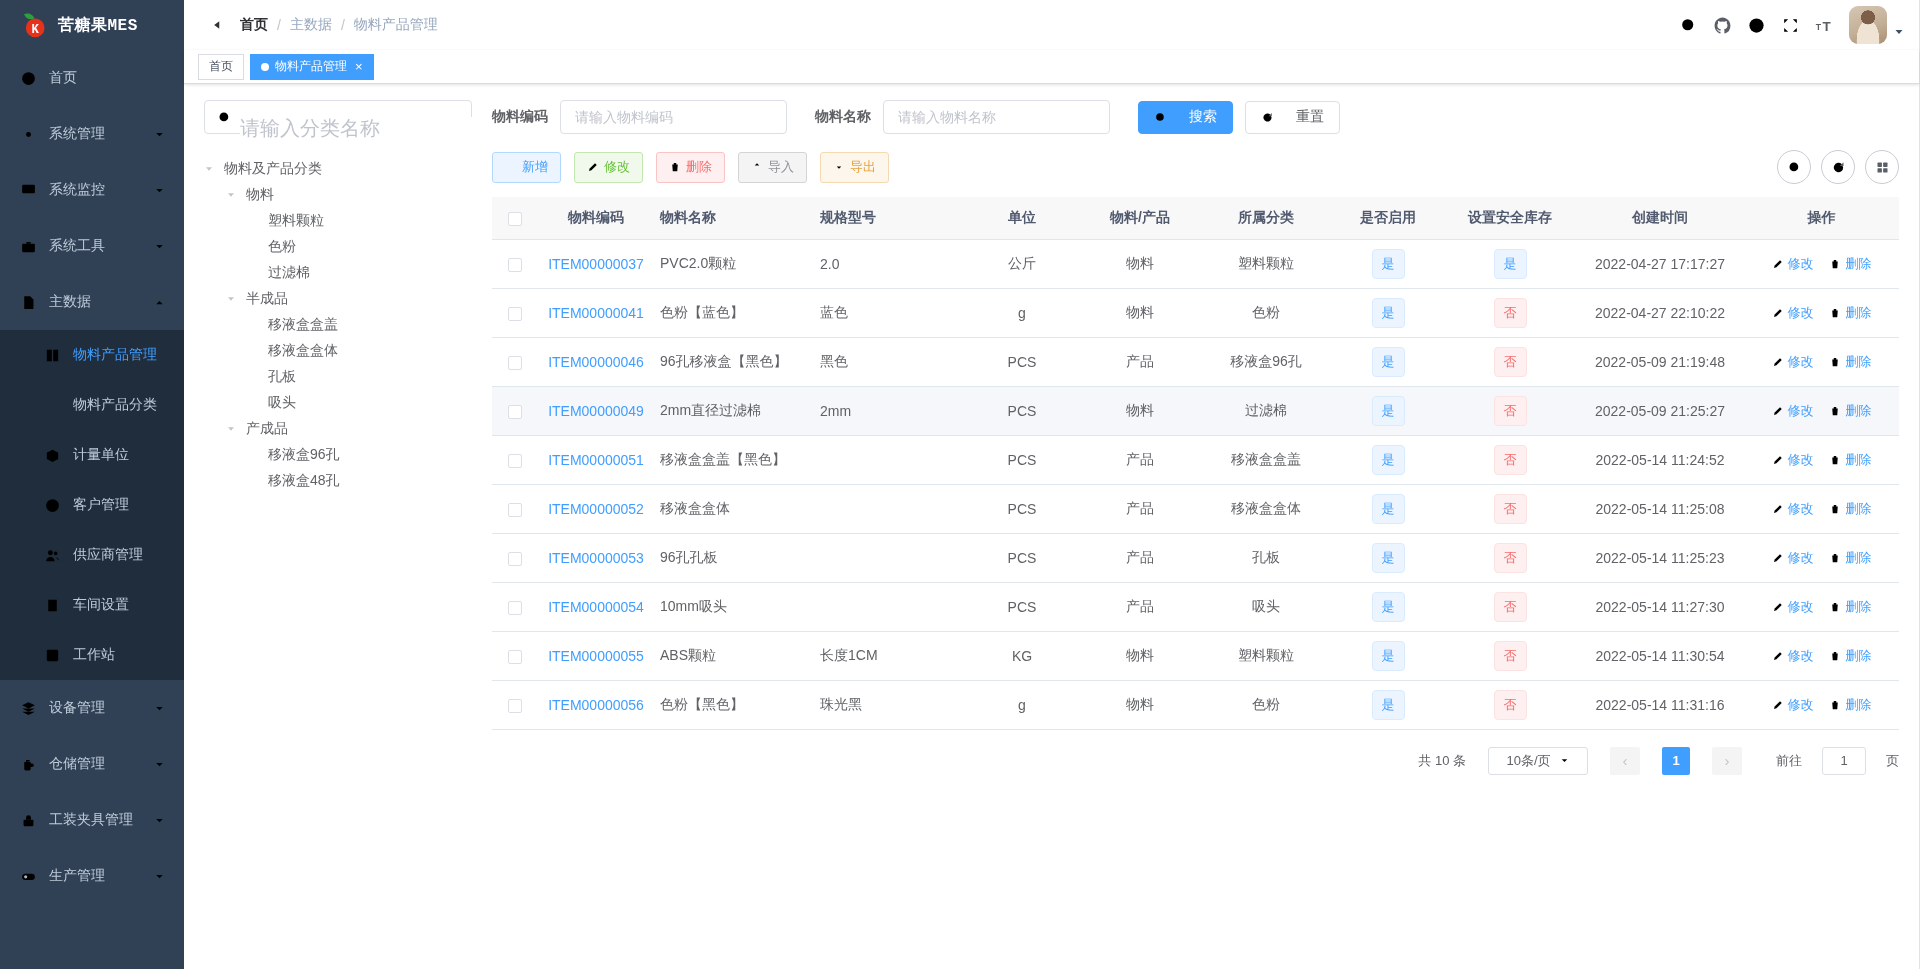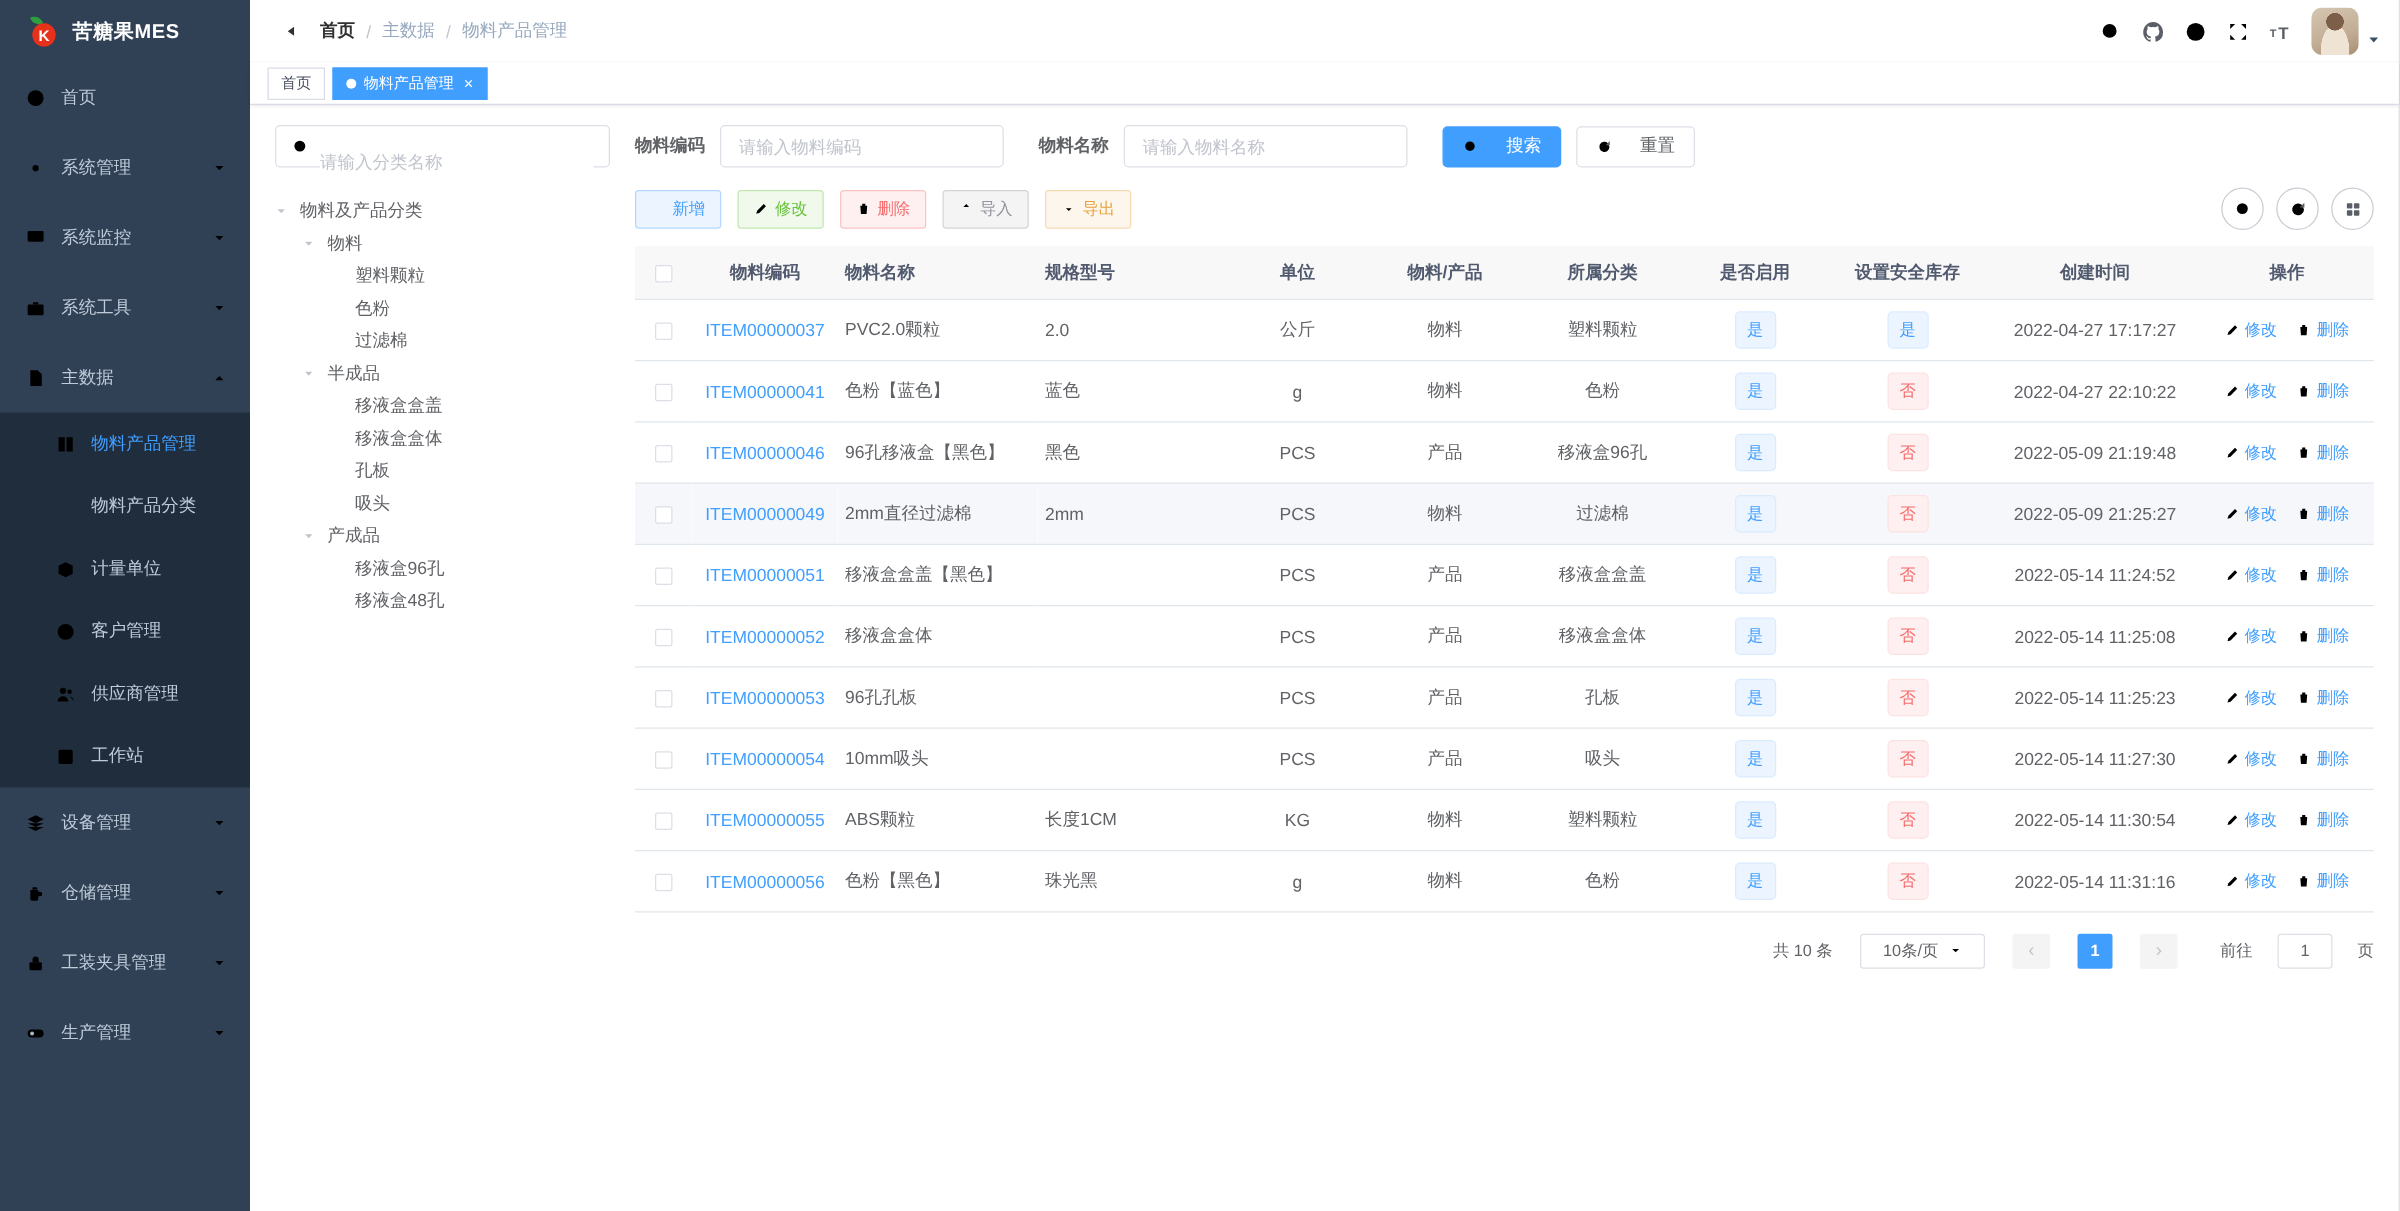--- a/index.html
+++ b/index.html
@@ -1,21 +1,21 @@
 <!DOCTYPE html>
 <html><head>
 <meta charset="utf-8">
 <style>
   *{box-sizing:border-box;margin:0;padding:0;}
   html,body{width:1920px;height:969px;overflow:hidden;background:#fff;
     font-family:"Liberation Sans","DejaVu Sans",sans-serif;font-size:14px;color:#606266;}
   .app{display:flex;width:1920px;height:969px;}
 
   
-  .sidebar{width:200px;flex-shrink:0;background:#304156;display:flex;flex-direction:column;}
+  .sidebar{width:184px;flex-shrink:0;background:#304156;display:flex;flex-direction:column;font-family:Liberation Mono, monospace;}
   .logo{height:50px;display:flex;align-items:center;gap:10px;padding-left:20px;}
   .logo-icon{width:28px;height:28px;flex-shrink:0;}
   .logo-title{color:#fff;font-weight:700;font-size:16px;letter-spacing:.5px;}
   .menu-item{height:56px;display:flex;align-items:center;gap:12px;padding:0 18px 0 20px;
     color:#bfcbd9;font-size:14px;cursor:pointer;}
   .menu-item .mi{width:17px;height:17px;flex-shrink:0;color:#aab6c3;}
   .menu-item .mlabel{flex:1;}
   .menu-item .arrow{width:13px;height:13px;color:#8d9aa8;}
   .submenu{background:#1f2d3d;}
   .submenu .menu-item{height:50px;padding-left:44px;}
@@ -51,21 +51,21 @@
   .tag-close{font-size:13px;line-height:1;margin-left:2px;cursor:pointer;}
 
   
   .content{flex:1;display:flex;gap:20px;padding:16px 20px 0 20px;align-items:flex-start;overflow:hidden;}
 
   
   .tree-panel{width:268px;flex-shrink:0;}
   .tree-search{height:34px;border:1px solid #dcdfe6;border-radius:4px;display:flex;align-items:center;
     padding:0 12px;gap:8px;background:#fff;}
   .tree-search svg{width:15px;height:15px;color:#c0c4cc;flex-shrink:0;}
-  .tree-search input{border:0;outline:0;flex:1;font-size:14px;color:#606266;font-family:inherit;margin-top:23px;}
+  .tree-search input{border:0;outline:0;flex:1;font-size:20px;color:#606266;font-family:inherit;margin-top:23px;}
   .tree-search input::placeholder{color:#c0c4cc;}
   .tree{margin-top:22px;}
   .tree-node{height:26px;display:flex;align-items:center;cursor:pointer;color:#606266;font-size:14px;}
   .tree-node[data-level="1"]{padding-left:22px;}
   .tree-node[data-level="2"]{padding-left:44px;}
   .tree-arrow{width:20px;height:12px;display:inline-flex;align-items:center;color:#c0c4cc;visibility:hidden;flex-shrink:0;}
   .tree-arrow svg{width:10px;height:10px;}
   .tree-arrow[data-exp="true"]{visibility:visible;}
 
   
@@ -358,20 +358,26 @@
             <span class="mlabel">客户管理</span>
           </div>
 
           <div class="menu-item">
             <svg class="mi">
               <use href="#i-users"></use>
             </svg>
             <span class="mlabel">供应商管理</span>
           </div>
 
+          <div class="menu-item">
+            <svg class="mi">
+              <use href="#i-door"></use>
+            </svg>
+            <span class="mlabel">车间设置</span>
+          </div>
 
           <div class="menu-item">
             <svg class="mi">
               <use href="#i-station"></use>
             </svg>
             <span class="mlabel">工作站</span>
           </div>
         </div>
       <div>
 

